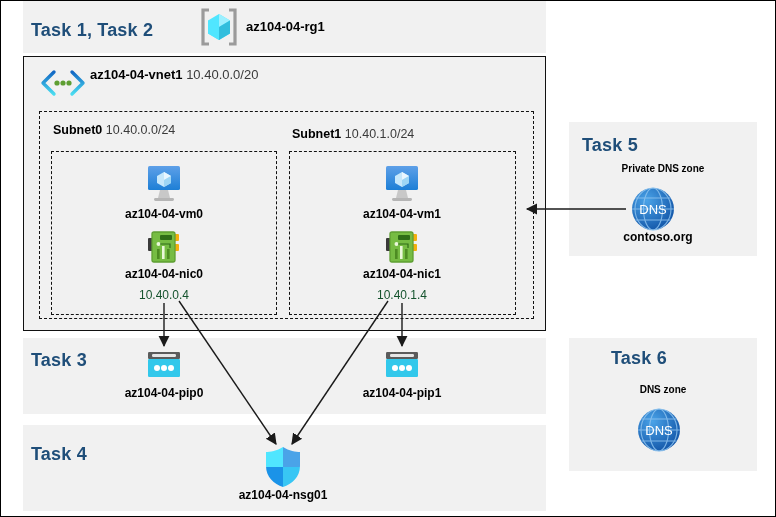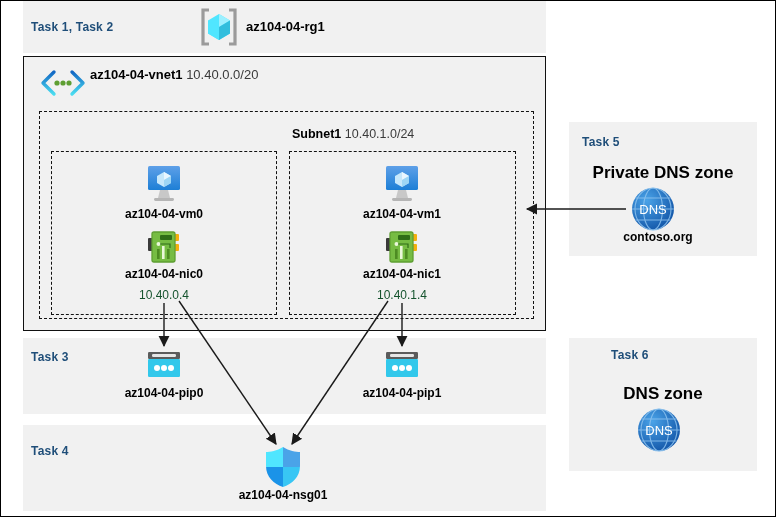--- a/index.html
+++ b/index.html
@@ -10,21 +10,21 @@
     position:relative;
     overflow:hidden;
     color:#000;
   }
   .page{position:absolute;inset:0;border:1px solid #000;box-sizing:border-box;}
 
   
   .panel{position:absolute;background:#f1f1f1;box-sizing:border-box;}
   .task-label{
     position:absolute;
-    font-weight:bold;font-size:12px;
+    font-weight:bold;font-size:18px;
     color:#1f4e79;
     white-space:nowrap;
     letter-spacing:.2px;
   }
 
   
   .dashed{position:absolute;border:1.5px dashed #111;box-sizing:border-box;}
 
   
   .res-title{position:absolute;font-size:13px;font-weight:bold;white-space:nowrap;}
@@ -34,21 +34,21 @@
   .node-label{
     position:absolute;white-space:nowrap;
     font-size:12px;font-weight:bold;transform:translateX(-50%);
   }
   .node-sub{
     position:absolute;text-align:center;white-space:nowrap;
     font-size:12px;font-weight:normal;color:#14532d;transform:translateX(-50%);
   }
   .heading{
     position:absolute;text-align:center;white-space:nowrap;
-    font-size:17px;font-weight:bold;transform:translateX(-50%);
+    font-size:10px;font-weight:bold;transform:translateX(-50%);
   }
 
   
   .icon{position:absolute;transform:translateX(-50%);}
   svg{display:block;overflow:visible;}
 
   
   .arrows{position:absolute;left:0;top:0;width:776px;height:517px;pointer-events:none;}
 </style>
 </head>
@@ -93,20 +93,24 @@
     </svg>
   </div>
 
   <div class="res-title" style="left:89px;top:66px;">
     <span>az104-04-vnet1</span>
     <span class="light">10.40.0.0/20</span>
   </div>
 
   <div class="dashed" style="left:38px;top:110px;width:495px;height:208px;"></div>
 
+  <div class="subnet-title" style="left:52px;top:122px;">
+    <span>Subnet0</span>
+    <span class="light">10.40.0.0/24</span>
+  </div>
   <div class="dashed" style="left:50px;top:150px;width:226px;height:164px;"></div>
 
   <div class="icon" style="left:163px;top:163px;">
     <svg width="42" height="40" viewBox="0 0 42 40">
       <defs>
         <linearGradient id="vmg0" x1="0" y1="0" x2="0" y2="1">
           <stop offset="0%" stop-color="#5ea0e8"></stop>
           <stop offset="100%" stop-color="#1d7fd6"></stop>
         </linearGradient>
       </defs>

